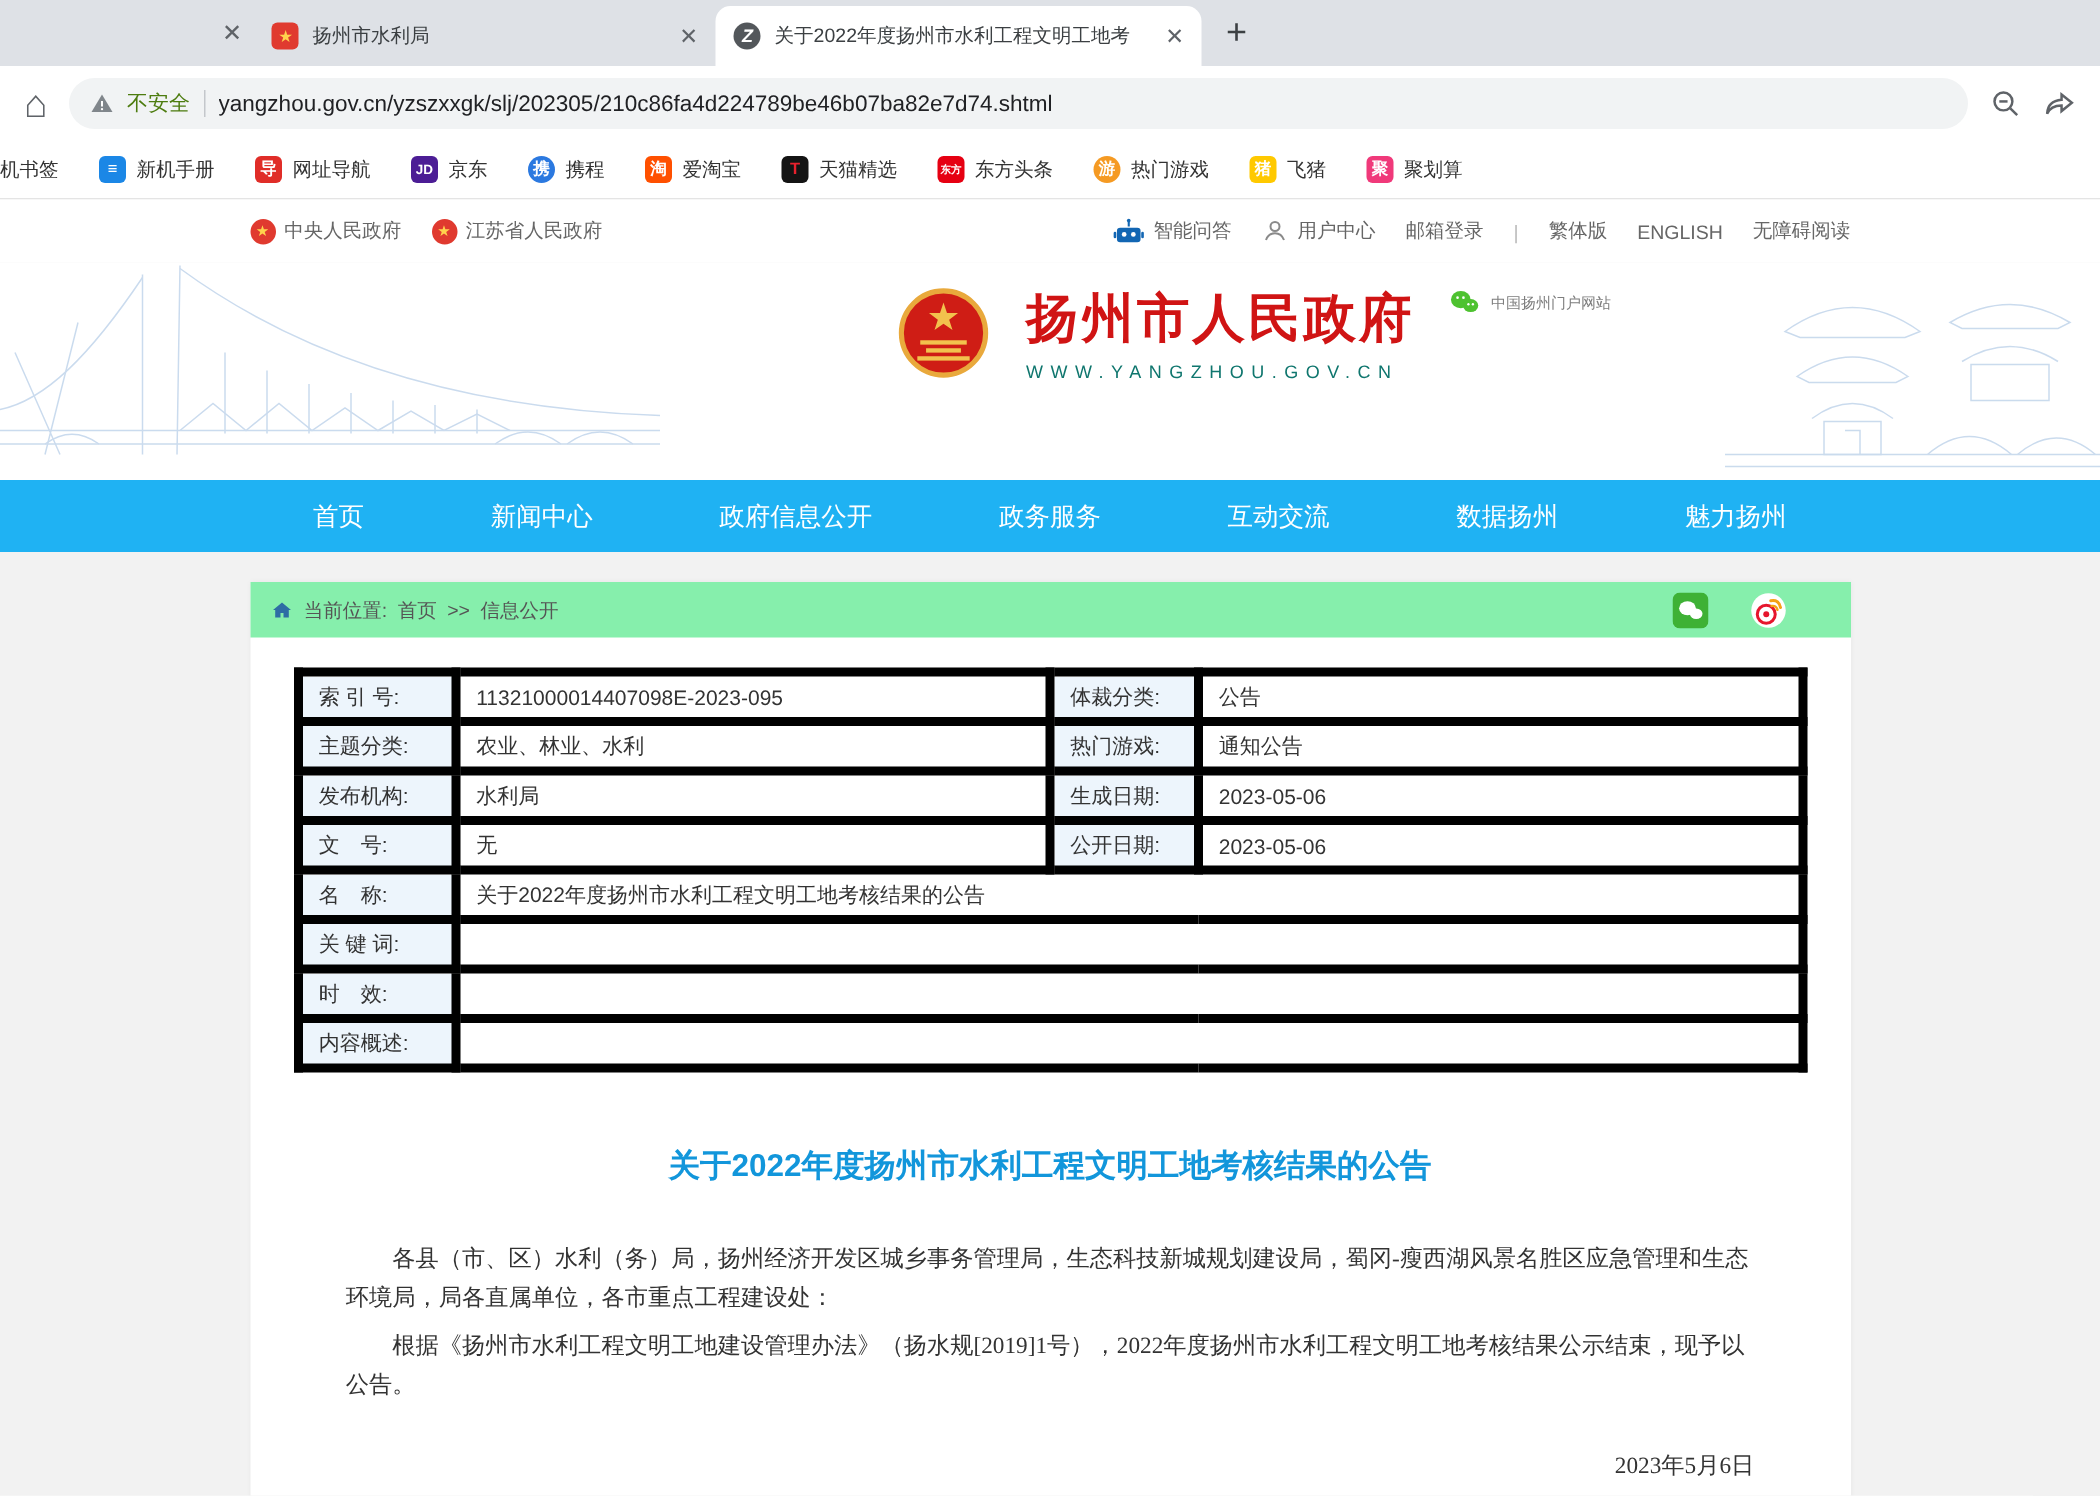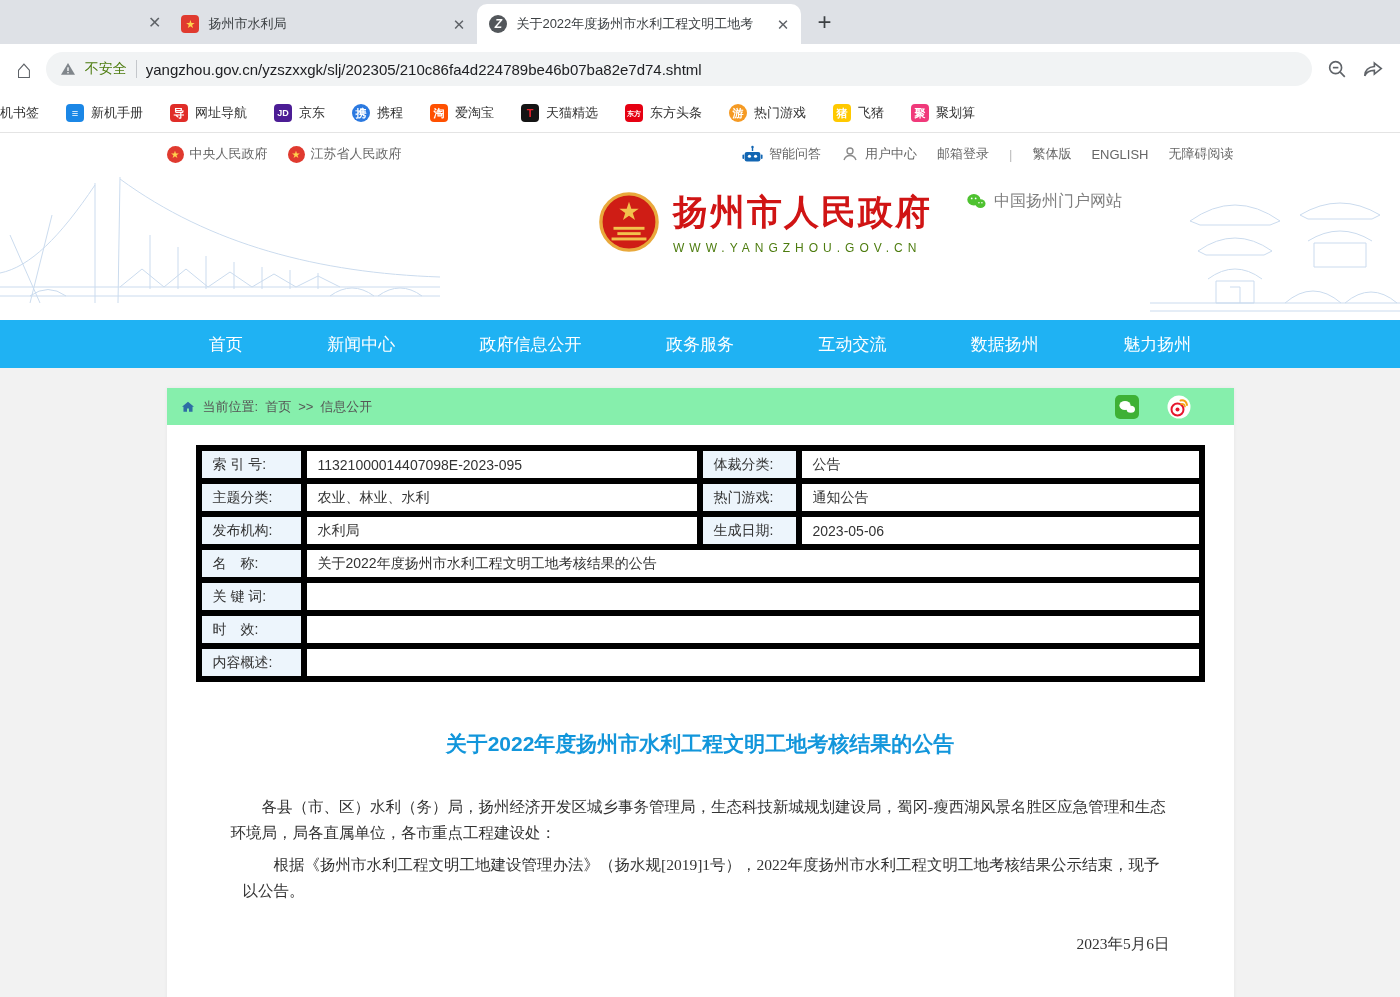--- a/index.html
+++ b/index.html
@@ -42,25 +42,25 @@
   .u-left, .u-right { display:flex; align-items:center; gap:20px; }
   .u-item { display:flex; align-items:center; gap:6px; cursor:pointer; color:#666; }
   .mini-emblem { width:17px; height:17px; border-radius:50%; background:#e03a2f; color:#ffd34d;
     font-size:10px; display:flex; align-items:center; justify-content:center; }
   .u-sep { color:#bbb; }
 
   
   .banner { height:145px; background:#fff; position:relative; overflow:hidden; }
   .art { position:absolute; top:0; opacity:.75; }
   .art-left { left:0; } .art-right { right:0; }
-  .brand { position:absolute; left:598px; top:14px; display:flex; align-items:center; gap:13px; }
+  .brand { position:absolute; left:598px; top:14px; display:flex; align-items:center; gap:24px; }
   .brand-name { color:#d01414; font-size:35px; font-weight:bold; letter-spacing:2px; }
-  .brand-domain { color:#4d7c0f; font-size:12px; letter-spacing:5px; margin-top:5px; }
+  .brand-domain { color:#0f766e; font-size:12px; letter-spacing:5px; margin-top:5px; }
   .portal { position:absolute; left:966px; top:16px; display:flex; align-items:center; gap:7px;
-    color:#7e7e7e; font-size:16px; cursor:pointer; }
+    color:#7e7e7e; font-size:10px; cursor:pointer; }
   .search { position:absolute; left:558px; top:86px; width:408px; height:36px; background:#fff;
     border:1px solid #d8d8d8; border-radius:18px; display:flex; align-items:center; padding:0 13px; }
   .search input { flex:1; border:none; outline:none; font-size:14px; color:#333; background:transparent; }
   .search input::placeholder { color:#999; }
 
   
   .navbar { height:48px; background:#1fb2f3; }
   .navbar-in { width:1067px; margin:0 auto; height:100%; display:flex; align-items:center;
     justify-content:space-around; }
   .nav-item { color:#fff; font-size:17px; cursor:pointer; white-space:nowrap; }
@@ -77,21 +77,21 @@
 
   table.meta { width:1003px; margin:20px auto 0; border-collapse:collapse; table-layout:fixed;
     font-size:14px; color:#333; }
   table.meta td { border:6px solid #000000; height:33px; padding:0 11px; overflow:hidden; white-space:nowrap; }
   td.lbl { background:#edf5fc; color:#333; }
 
   .a-title { text-align:center; color:#1296db; font-size:21px; font-weight:bold; margin-top:48px; }
   .a-body { margin:36px 64px 0; font-family:"Liberation Serif","DejaVu Serif",serif;
     font-size:15.5px; color:#333; line-height:26px; }
   .a-body p { text-indent:2em; }
-  .a-body p + p { margin-top:6px;margin-left:12px; }
+  .a-body p + p { margin-top:6px; }
   .a-date { margin:30px 64px 0; text-align:right; font-family:"Liberation Serif","DejaVu Serif",serif;
     font-size:15.5px; color:#333; }
 </style>
 </head>
 <body>
 
 <div class="tab-strip">
   <span class="lone-close">✕</span>
   <div class="tab inactive">
     <span class="fav-emblem">★</span>
@@ -331,20 +331,26 @@
         <td class="lbl">热门游戏:</td>
         <td>通知公告</td>
       </tr>
       <tr>
         <td class="lbl">发布机构:</td>
         <td>水利局</td>
         <td class="lbl">生成日期:</td>
         <td>2023-05-06</td>
       </tr>
       <tr>
+        <td class="lbl">文　号:</td>
+        <td>无</td>
+        <td class="lbl">公开日期:</td>
+        <td>2023-05-06</td>
+      </tr>
+      <tr>
         <td class="lbl">名　称:</td>
         <td colspan="3">关于2022年度扬州市水利工程文明工地考核结果的公告</td>
       </tr>
       <tr>
         <td class="lbl">关 键 词:</td>
         <td colspan="3"></td>
       </tr>
       <tr>
         <td class="lbl">时　效:</td>
         <td colspan="3"></td>

